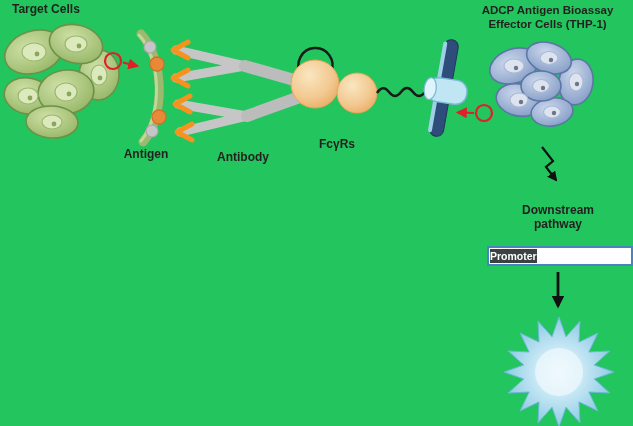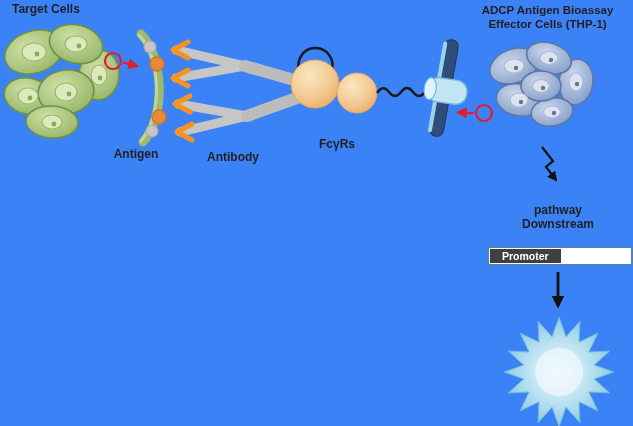--- a/index.html
+++ b/index.html
@@ -1,31 +1,31 @@
 <!DOCTYPE html>
 <html><head>
 <meta charset="utf-8">
 <style>
   html,body{margin:0;padding:0;background:#ffffff;}
   .stage{
-    position:relative;width:633px;height:426px;background:#3b82f6;overflow:hidden;
+    position:relative;width:633px;height:426px;background:#22c55e;overflow:hidden;
     font-family:"Liberation Sans", sans-serif;
   }
   .stage svg{position:absolute;left:0;top:0;}
   .lbl{position:absolute;font-weight:bold;color:#231f20;font-size:12px;line-height:1.2;}
   .lbl.center{text-align:center;}
   .hdr{position:absolute;left:462px;top:3px;width:171px;text-align:center;
        font-weight:bold;color:#231f20;font-size:11.5px;line-height:1.25;}
   .downstream{position:absolute;left:512px;top:203px;width:92px;text-align:center;
        font-weight:bold;color:#231f20;font-size:12px;line-height:1.2;}
   .construct{
     position:absolute;left:487px;top:246px;width:146px;height:20px;box-sizing:border-box;
     border:2px solid #4a84c0;background:#ffffff;display:flex;align-items:stretch;padding:1px;
   }
-  .seg{display:flex;align-items:center;padding:0 12px;font-weight:bold;font-size:10.5px;white-space:nowrap;}
+  .seg{display:flex;align-items:center;padding:0 0;font-weight:bold;font-size:10.5px;white-space:nowrap;}
   .seg.promoter{background:#3c4242;color:#ffffff;}
   .seg.gene{background:#e4ebf1;color:#1c2b3a;flex:1;}
   .glo{
     position:absolute;left:527px;top:361px;width:64px;text-align:center;
     font-weight:bold;font-size:20px;color:#14395f;letter-spacing:.5px;
   }
 </style>
 </head>
 <body>
 
@@ -169,27 +169,27 @@
     </g>
   </svg>
 
   <div class="lbl" style="left:12px;top:2px;">Target Cells</div>
 
   <div class="hdr">
     <div>ADCP Antigen Bioassay</div>
     <div>Effector Cells (THP-1)</div>
   </div>
 
-  <div class="lbl center" style="left:100px;top:147px;width:72px;">Antigen</div>
-  <div class="lbl center" style="left:197px;top:150px;width:72px;">Antibody</div>
+  <div class="lbl center" style="left:110px;top:147px;width:72px;">Antigen</div>
+  <div class="lbl center" style="left:197px;top:150px;width:72px;text-align:right;">Antibody</div>
   <div class="lbl center" style="left:300px;top:137px;width:74px;">FcγRs</div>
 
   <div class="downstream">
+    <div>Downstream</div>
     <div>pathway</div>
-    <div>Downstream</div>
   </div>
 
   <div class="construct">
     <span class="seg promoter">Promoter</span>
   </div>
 
 
 </div>
 
 </body></html>

